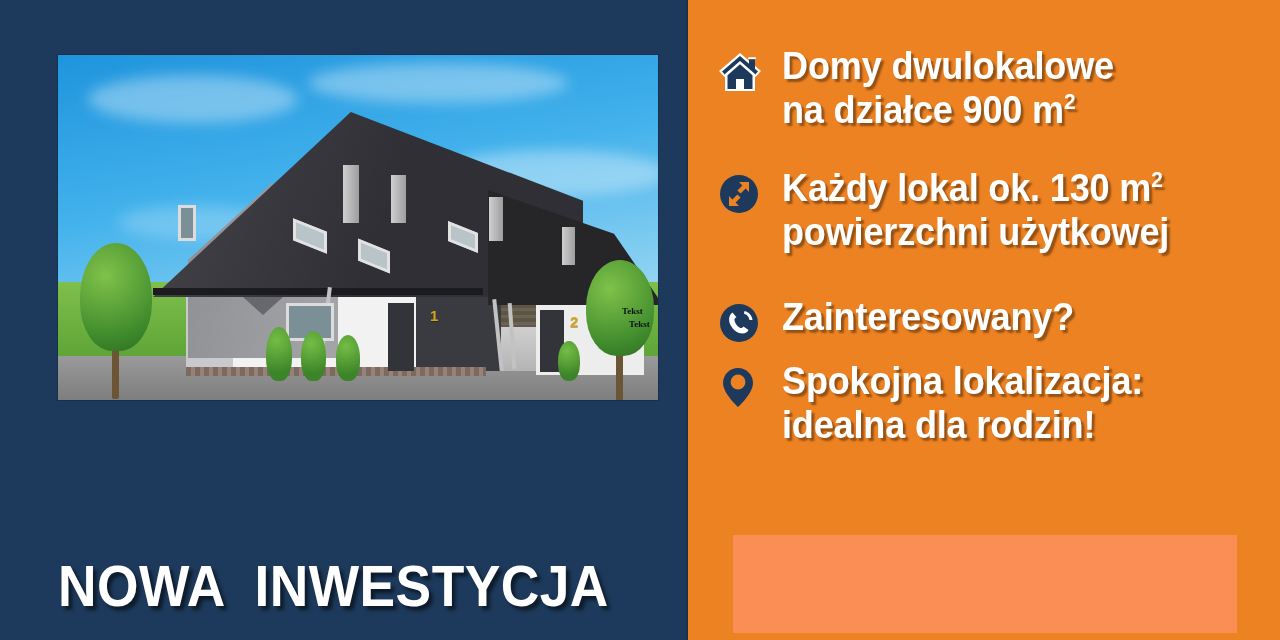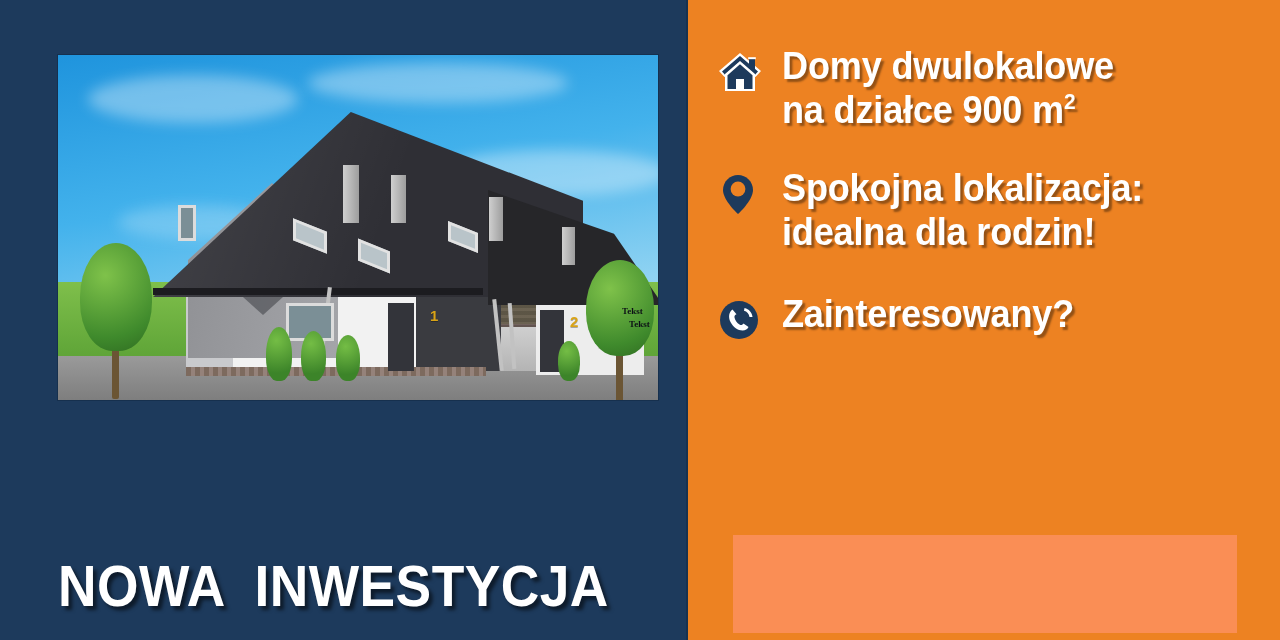--- a/index.html
+++ b/index.html
@@ -276,44 +276,57 @@
             <rect x="33" y="10" width="6" height="11" fill="#1d3a5c"></rect>
             <rect x="32.2" y="9.2" width="7.6" height="2" fill="#ffffff"></rect>
           </svg>
         </div>
         <div class="feat-text">
           <span>Domy dwulokalowe</span><br>
           <span>na działce 900 m</span><sup>2</sup>
         </div>
       </div>
 
-
-      <div class="feature f3">
+      <div class="feature f2">
         <div class="feat-icon">
           <svg viewBox="0 0 48 48" width="48" height="48">
-            <path d="M22 5 C13.7 5 7 11.7 7 20 C7 30.5 22 44 22 44 C22 44 37 30.5 37 20 C37 11.7 30.3 5 22 5 Z" fill="#1d3a5c"></path>
-            <circle cx="22" cy="19" r="7.4" fill="#ed8222"></circle>
+            <circle cx="23" cy="24" r="19" fill="#1d3a5c"></circle>
+            <path d="M33 12 L33 22 L29.6 18.6 L24.6 23.6 L21.4 20.4 L26.4 15.4 L23 12 Z" fill="#ed8222"></path>
+            <path d="M13 36 L13 26 L16.4 29.4 L21.4 24.4 L24.6 27.6 L19.6 32.6 L23 36 Z" fill="#ed8222"></path>
           </svg>
         </div>
         <div class="feat-text">
-          <span>Spokojna lokalizacja:</span><br>
-          <span>idealna dla rodzin!</span>
+          <span>Każdy lokal ok. 130 m</span><sup>2</sup><br>
+          <span>powierzchni użytkowej</span>
         </div>
       </div>
 
       <div class="feature f4">
         <div class="feat-icon">
           <svg viewBox="0 0 48 48" width="48" height="48">
             <circle cx="23" cy="24" r="19" fill="#1d3a5c"></circle>
             <path d="M16.5 13.5 C13 16 12 21 14.5 26 C17 31 22 34.5 26.5 34.5 C29.5 34.5 31.5 33 32.5 31 L27.5 27.5 C26.5 29 25 29.5 23.5 28.5 C21 27 19 24 18.5 21.5 C18.2 20 19 18.8 20.5 18.2 Z" fill="#ffffff"></path>
             <path d="M28.5 12 C33 13 36 16.5 36.5 21 L33.5 21 C33 17.8 31 15.5 28 14.8 Z" fill="#ffffff"></path>
           </svg>
         </div>
         <div class="feat-text">
           <span>Zainteresowany?</span>
         </div>
       </div>
 
+      <div class="feature f3">
+        <div class="feat-icon">
+          <svg viewBox="0 0 48 48" width="48" height="48">
+            <path d="M22 5 C13.7 5 7 11.7 7 20 C7 30.5 22 44 22 44 C22 44 37 30.5 37 20 C37 11.7 30.3 5 22 5 Z" fill="#1d3a5c"></path>
+            <circle cx="22" cy="19" r="7.4" fill="#ed8222"></circle>
+          </svg>
+        </div>
+        <div class="feat-text">
+          <span>Spokojna lokalizacja:</span><br>
+          <span>idealna dla rodzin!</span>
+        </div>
+      </div>
+
     </div>
 
     <div class="contact-box"></div>
   </div>
 </div>
 
 </body></html>

